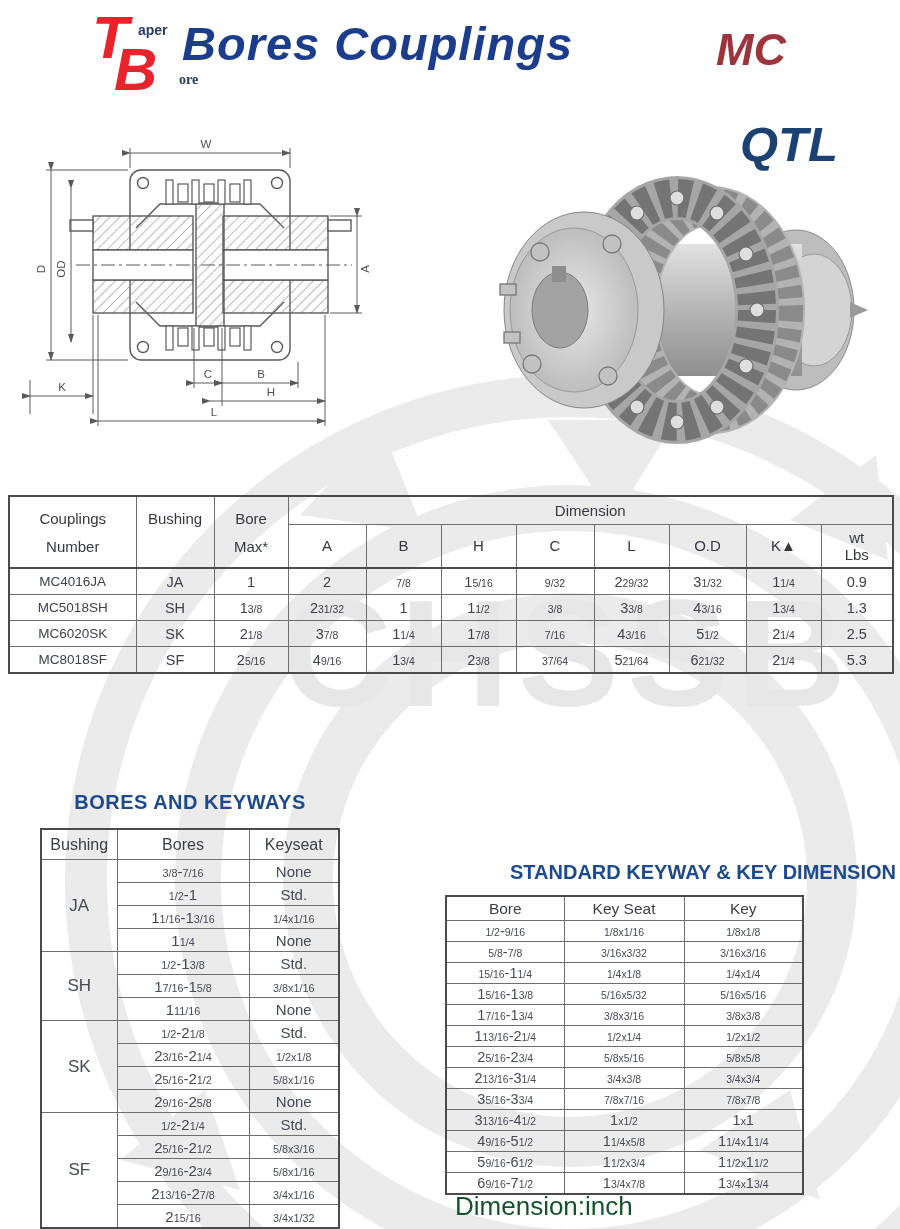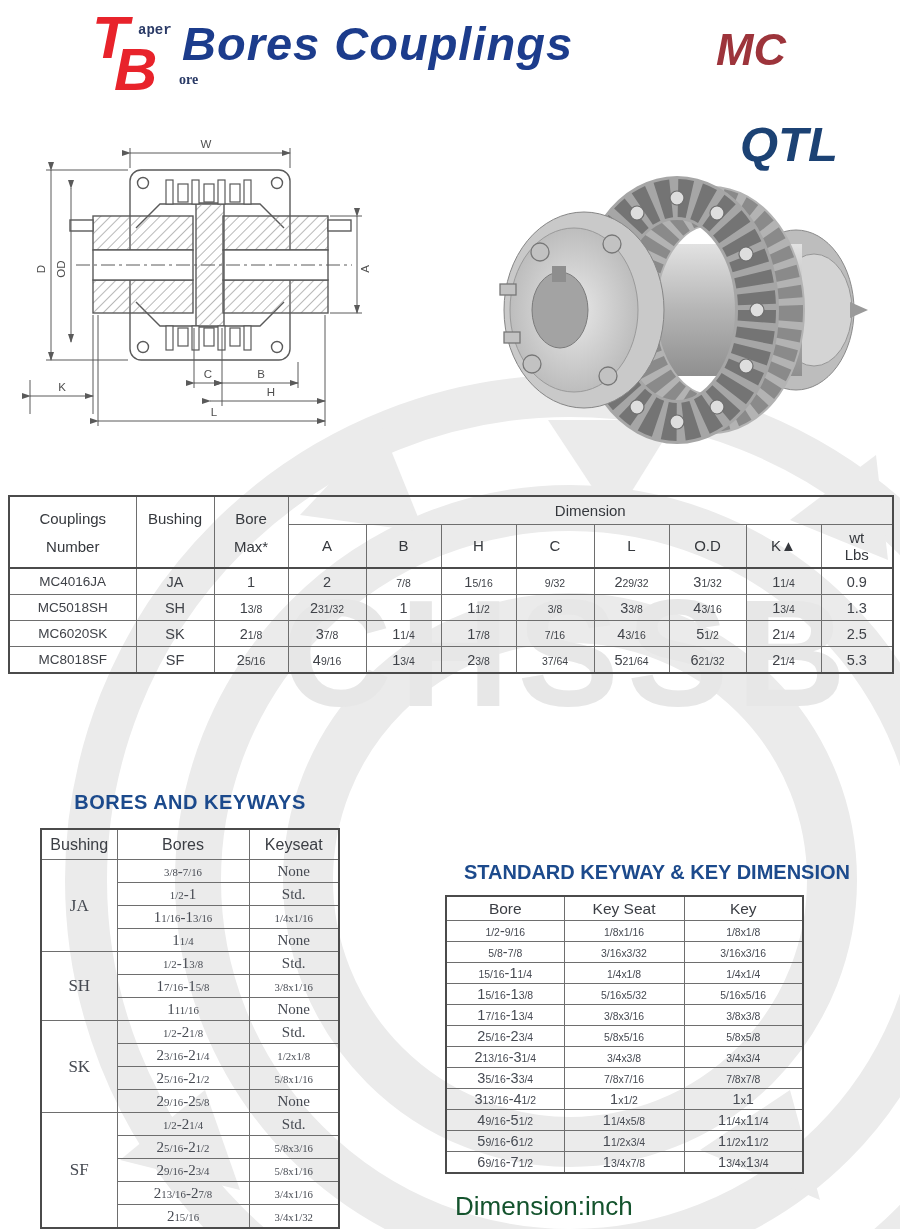--- a/index.html
+++ b/index.html
@@ -34,28 +34,28 @@
   .wtcell{line-height:17px;}
 
   
   .footnotes{left:28px;top:687px;width:864px;color:#9d1f2b;font-size:12.4px;line-height:17px;}
 
   
   .bores-title{left:40px;top:791px;width:300px;text-align:center;font-weight:bold;font-size:20px;color:#1c4a8c;letter-spacing:.5px;}
   .bores{left:40px;top:828px;}
   .bores table{width:298px;border:2px solid #4b4b4b;}
   .bores th{font-weight:normal;font-size:16px;height:29px;color:#3b3e44;}
-  .bores td{font-size:15px;height:22px;color:#464a52;font-family:Liberation Serif, serif;}
+  .bores td{font-size:15px;height:22px;color:#464a52;}
   .bores .bushing-cell{font-size:17px;}
 
   
   .qtl-head{left:430px;top:784px;width:420px;text-align:center;white-space:nowrap;}
   .qtl-head .q{font-style:italic;font-weight:900;font-size:37px;color:#a22c38;}
   .qtl-head .t{font-style:italic;font-weight:bold;font-size:28px;color:#a22c38;margin-left:16px;}
-  .kw-title{left:418px;top:861px;width:478px;text-align:center;font-weight:bold;font-size:20px;color:#1c4a8c;}
+  .kw-title{left:418px;top:861px;width:478px;text-align:right;font-weight:bold;font-size:20px;color:#1c4a8c;}
   .kw{left:445px;top:895px;}
   .kw table{width:357px;border:2px solid #4b4b4b;}
   .kw th{font-weight:normal;font-size:15.5px;height:23px;color:#3b3e44;}
   .kw td{font-size:14.5px;height:20px;color:#464a52;}
   .unit-note{left:455px;top:1191px;font-size:26px;color:#14532d;}
 
   svg text{font-family:"Liberation Sans",sans-serif;}
 </style>
 </head>
 <body>
@@ -73,21 +73,21 @@
       <polygon points="548,420 676,420 614,520"></polygon>
       <polygon points="790,520 876,455 888,560"></polygon>
       <polygon points="120,1160 205,1090 240,1190"></polygon>
       <polygon points="700,1150 790,1090 820,1200"></polygon>
     </g>
     <text x="282" y="706" font-family="DejaVu Serif, serif" font-weight="bold" font-size="152" letter-spacing="8" fill="#e7e7e7">CHSSB</text>
   </svg>
 
   <div class="layer logo">
     <span class="big" style="left:36px;top:2px;">T</span>
-    <span class="small" style="left:82px;top:16px;font-family:Liberation Mono, monospace;">aper</span>
+    <span class="small" style="left:82px;top:16px;">aper</span>
     <span class="big" style="left:58px;top:34px;">B</span>
     <span class="small" style="left:123px;top:66px;font-family:Liberation Serif, serif;">ore</span>
   </div>
   <div class="layer page-title">Bores Couplings</div>
   <div class="layer series-mc">MC</div>
   <div class="layer series-qtl">QTL</div>
 
   <svg class="layer" style="left:18px;top:130px;" width="364" height="324" viewBox="0 0 364 324">
     <defs>
       <marker id="ar" markerWidth="9" markerHeight="8" refX="8" refY="4" orient="auto">
@@ -458,20 +458,25 @@
             <td>1<span class="fr">5/16</span>-1<span class="fr">3/8</span></td>
             <td><span class="fr">5/16</span><span class="fr">x</span><span class="fr">5/32</span></td>
             <td><span class="fr">5/16</span><span class="fr">x</span><span class="fr">5/16</span></td>
           </tr>
           <tr>
             <td>1<span class="fr">7/16</span>-1<span class="fr">3/4</span></td>
             <td><span class="fr">3/8</span><span class="fr">x</span><span class="fr">3/16</span></td>
             <td><span class="fr">3/8</span><span class="fr">x</span><span class="fr">3/8</span></td>
           </tr>
           <tr>
+            <td>1<span class="fr">13/16</span>-2<span class="fr">1/4</span></td>
+            <td><span class="fr">1/2</span><span class="fr">x</span><span class="fr">1/4</span></td>
+            <td><span class="fr">1/2</span><span class="fr">x</span><span class="fr">1/2</span></td>
+          </tr>
+          <tr>
             <td>2<span class="fr">5/16</span>-2<span class="fr">3/4</span></td>
             <td><span class="fr">5/8</span><span class="fr">x</span><span class="fr">5/16</span></td>
             <td><span class="fr">5/8</span><span class="fr">x</span><span class="fr">5/8</span></td>
           </tr>
           <tr>
             <td>2<span class="fr">13/16</span>-3<span class="fr">1/4</span></td>
             <td><span class="fr">3/4</span><span class="fr">x</span><span class="fr">3/8</span></td>
             <td><span class="fr">3/4</span><span class="fr">x</span><span class="fr">3/4</span></td>
           </tr>
           <tr>

